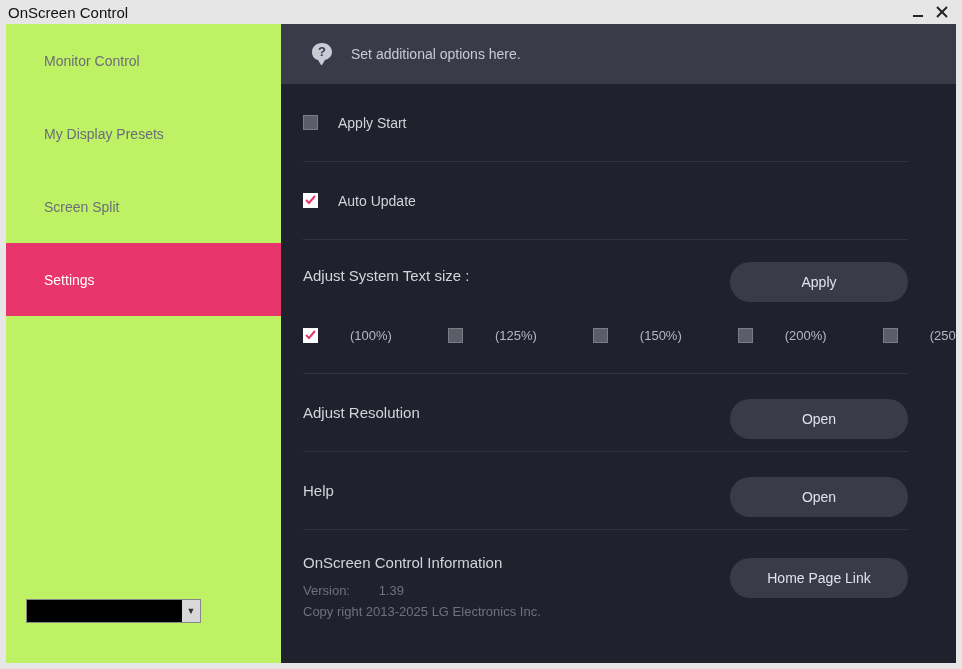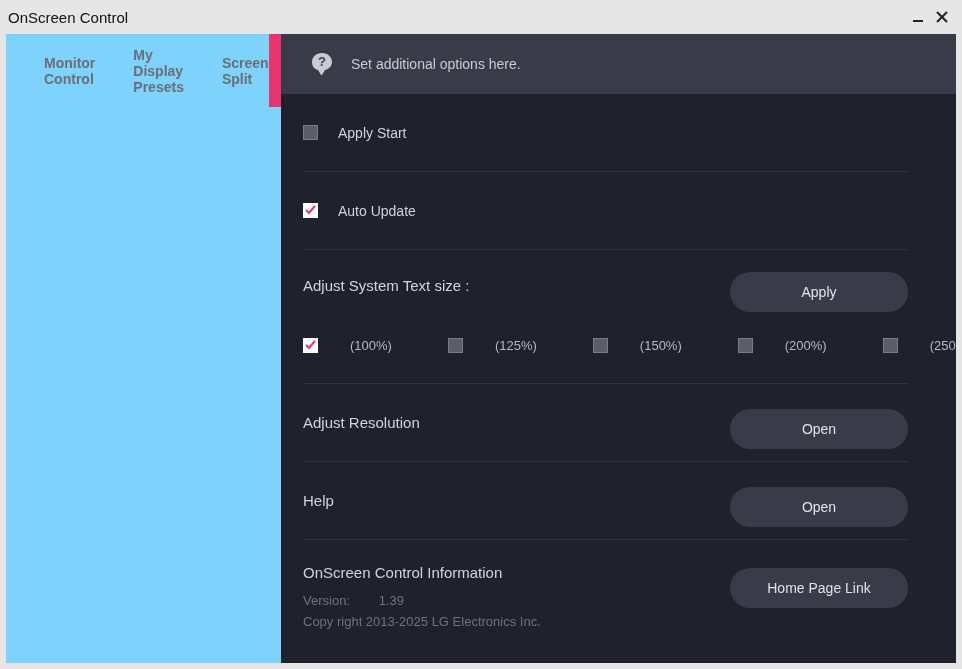--- a/index.html
+++ b/index.html
@@ -6,21 +6,21 @@
 body { background: #b8b8b8; }
 .window {
   width: 962px;
   height: 669px;
   background: #e6e6e6;
   display: flex;
   flex-direction: column;
   position: relative;
 }
 .titlebar {
-  height: 34px;
+  height: 24px;
   background: #e6e6e6;
   display: flex;
   align-items: center;
   padding: 0 8px;
   font-size: 15px;
   color: #111;
 }
 .titlebar .spacer { flex: 1; }
 .titlebar .winbtn {
   width: 24px;
@@ -35,23 +35,23 @@
 }
 .app {
   flex: 1;
   display: flex;
   background: #14151c;
   margin: 0 6px 6px 6px;
   overflow: hidden;
 }
 .sidebar {
   width: 275px;
-  background: #7dd3fc;
-  display: flex;
-  font-weight: bold;
+  background: #bef264;
+  display: flex;
+  flex-direction: column;
 }
 .side-item {
   height: 73px;
   display: flex;
   align-items: center;
   padding-left: 38px;
   font-size: 14px;
   color: #6b6d7a;
   cursor: pointer;
 }

